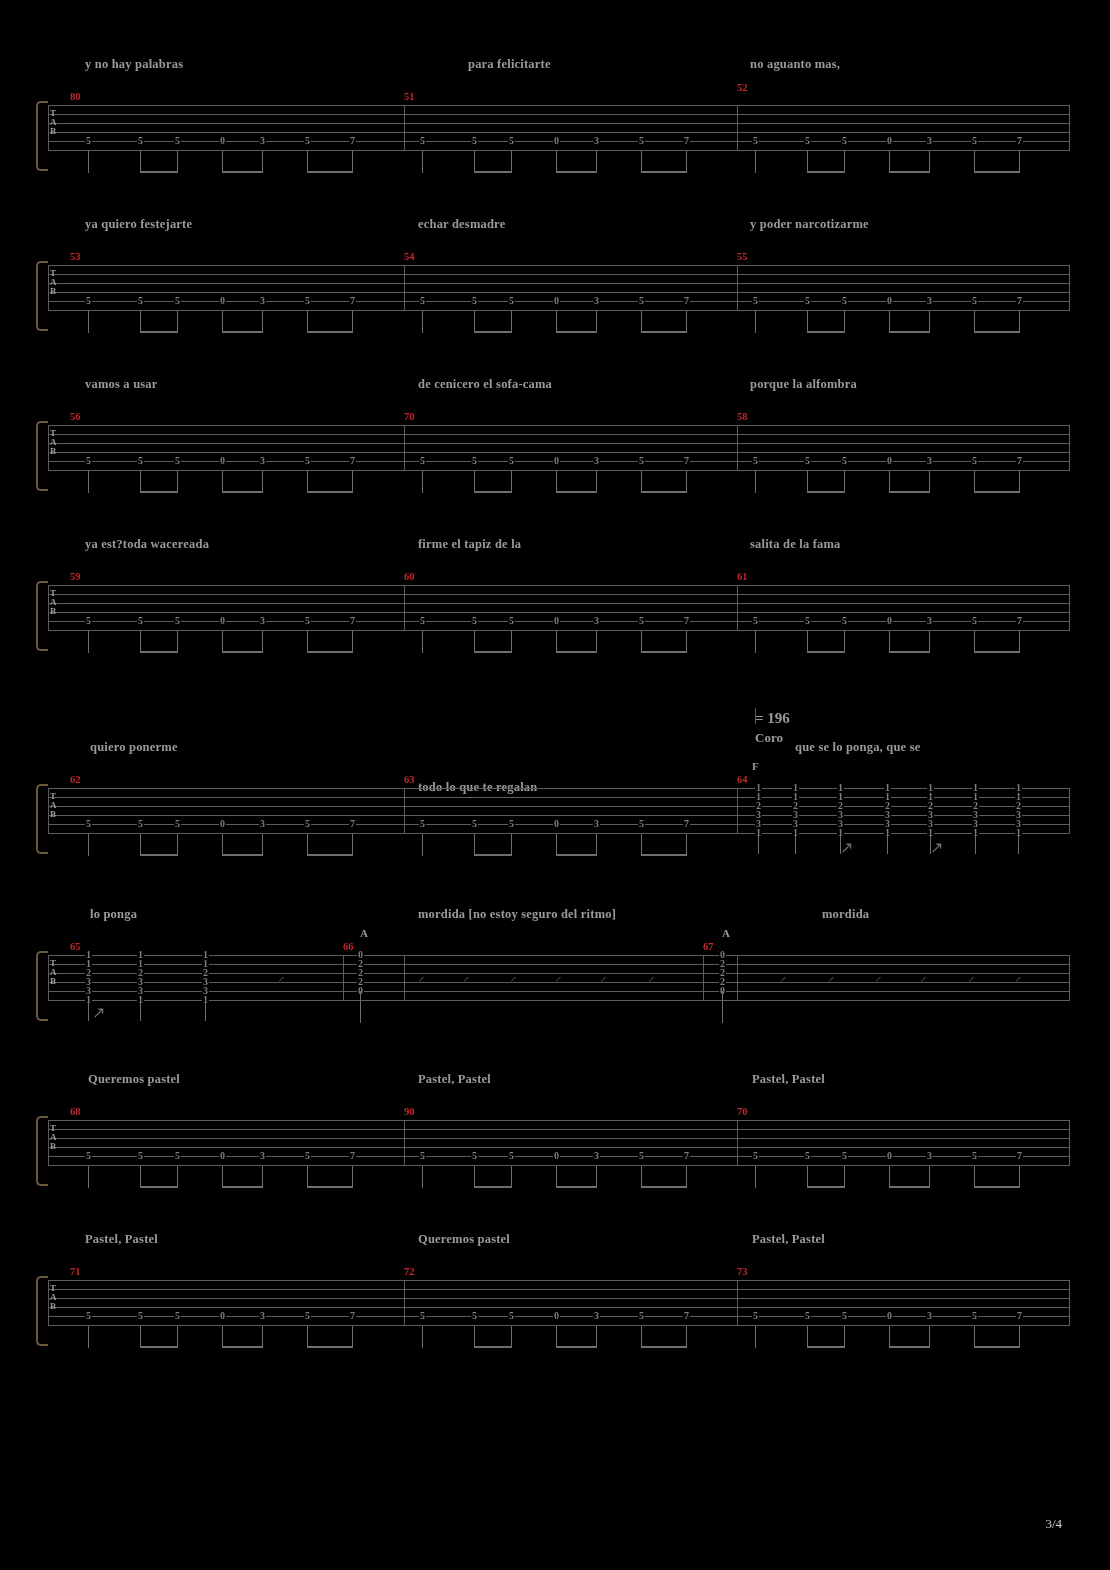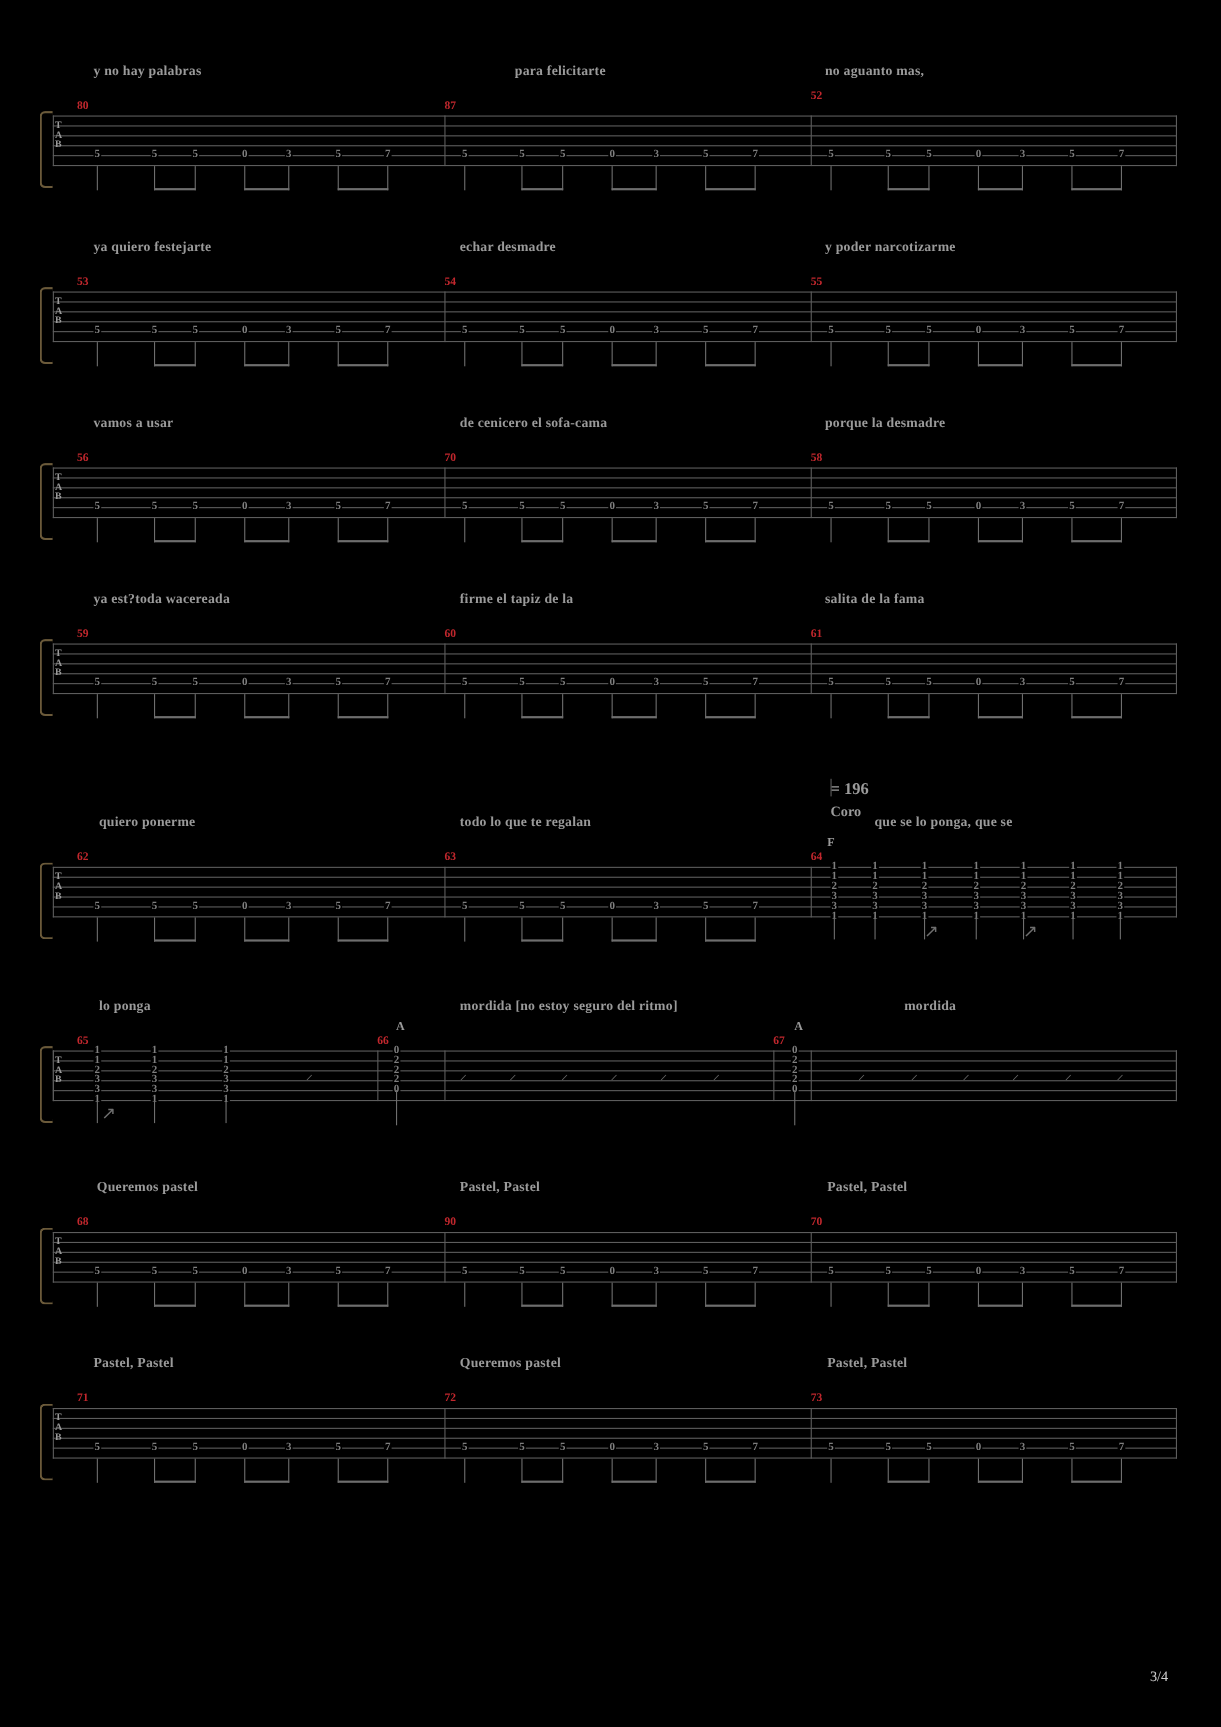--- a/index.html
+++ b/index.html
@@ -35,21 +35,21 @@
 </head>
 <body>
 
 <div class="page">
   <div id="root">
       <div class="system" style="top:0px;">
         <div class="lyric" style="left:85px;top:57px;">y no hay palabras</div>
         <div class="lyric" style="left:468px;top:57px;font-family:Liberation Serif, serif;">para felicitarte</div>
         <div class="lyric" style="left:750px;top:57px;">no aguanto mas,</div>
         <div class="barnum" style="left:70px;top:91px;">80</div>
-        <div class="barnum" style="left:404px;top:91px;">87</div>
+        <div class="barnum" style="left:404px;top:91px;">51</div>
         <div class="barnum" style="left:737px;top:82px;">52</div>
         <div class="staff" style="top:105px;">
           <div class="ln l0"></div>
           <div class="ln l1"></div>
           <div class="ln l2"></div>
           <div class="ln l3"></div>
           <div class="ln l4"></div>
           <div class="ln l5"></div>
         </div>
         <div class="brace" style="top:101px;height:66px;"></div>
@@ -187,21 +187,21 @@
         <div class="stem" style="left:889px;top:311px;height:22px;"></div>
         <div class="stem" style="left:929px;top:311px;height:22px;"></div>
         <div class="beam" style="left:889px;top:331px;width:41px;"></div>
         <div class="stem" style="left:974px;top:311px;height:22px;"></div>
         <div class="stem" style="left:1019px;top:311px;height:22px;"></div>
         <div class="beam" style="left:974px;top:331px;width:46px;"></div>
       </div>
       <div class="system" style="top:0px;">
         <div class="lyric" style="left:85px;top:377px;">vamos a usar</div>
         <div class="lyric" style="left:418px;top:377px;">de cenicero el sofa-cama</div>
-        <div class="lyric" style="left:750px;top:377px;">porque la desmadre</div>
+        <div class="lyric" style="left:750px;top:377px;">porque la alfombra</div>
         <div class="barnum" style="left:70px;top:411px;">56</div>
         <div class="barnum" style="left:404px;top:411px;">70</div>
         <div class="barnum" style="left:737px;top:411px;">58</div>
         <div class="staff" style="top:425px;">
           <div class="ln l0"></div>
           <div class="ln l1"></div>
           <div class="ln l2"></div>
           <div class="ln l3"></div>
           <div class="ln l4"></div>
           <div class="ln l5"></div>
@@ -340,21 +340,21 @@
         <div class="beam" style="left:807px;top:651px;width:38px;"></div>
         <div class="stem" style="left:889px;top:631px;height:22px;"></div>
         <div class="stem" style="left:929px;top:631px;height:22px;"></div>
         <div class="beam" style="left:889px;top:651px;width:41px;"></div>
         <div class="stem" style="left:974px;top:631px;height:22px;"></div>
         <div class="stem" style="left:1019px;top:631px;height:22px;"></div>
         <div class="beam" style="left:974px;top:651px;width:46px;"></div>
       </div>
       <div class="system" style="top:0px;">
         <div class="lyric" style="left:90px;top:740px;">quiero ponerme</div>
-        <div class="lyric" style="left:418px;top:740px;">todo lo que te regalan</div>
+        <div class="lyric" style="left:418px;top:780px;">todo lo que te regalan</div>
         <div class="lyric" style="left:795px;top:740px;">que se lo ponga, que se</div>
         <div class="barnum" style="left:70px;top:774px;">62</div>
         <div class="barnum" style="left:404px;top:774px;">63</div>
         <div class="barnum" style="left:737px;top:774px;">64</div>
         <div class="chordname" style="left:752px;top:760px;">F</div>
         <div class="staff" style="top:788px;">
           <div class="ln l0"></div>
           <div class="ln l1"></div>
           <div class="ln l2"></div>
           <div class="ln l3"></div>

